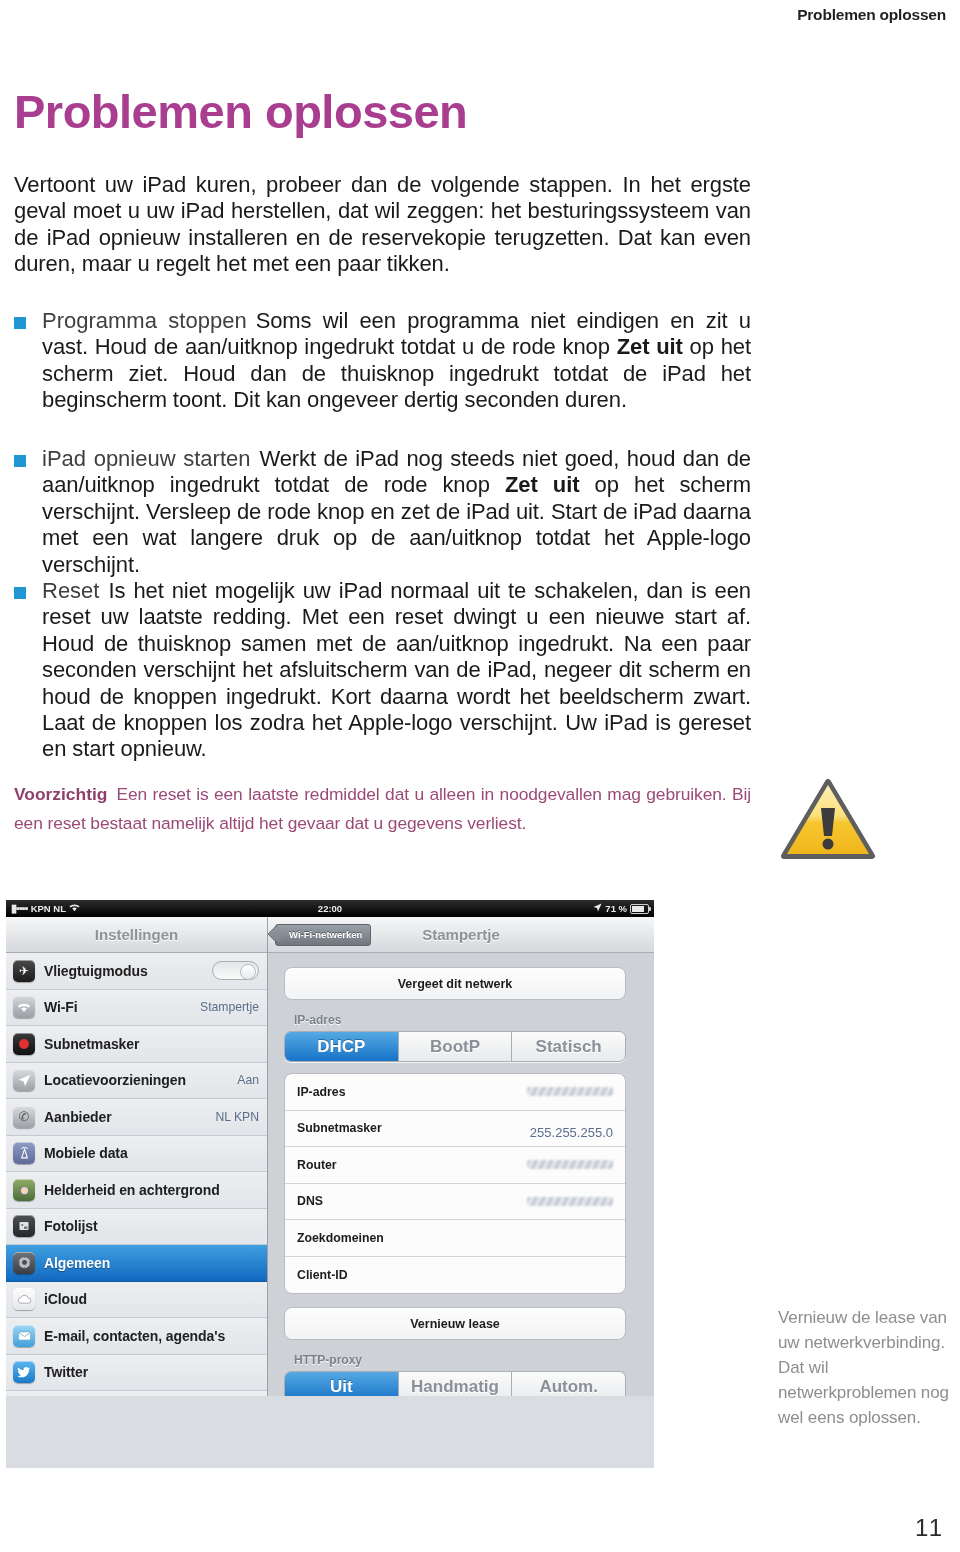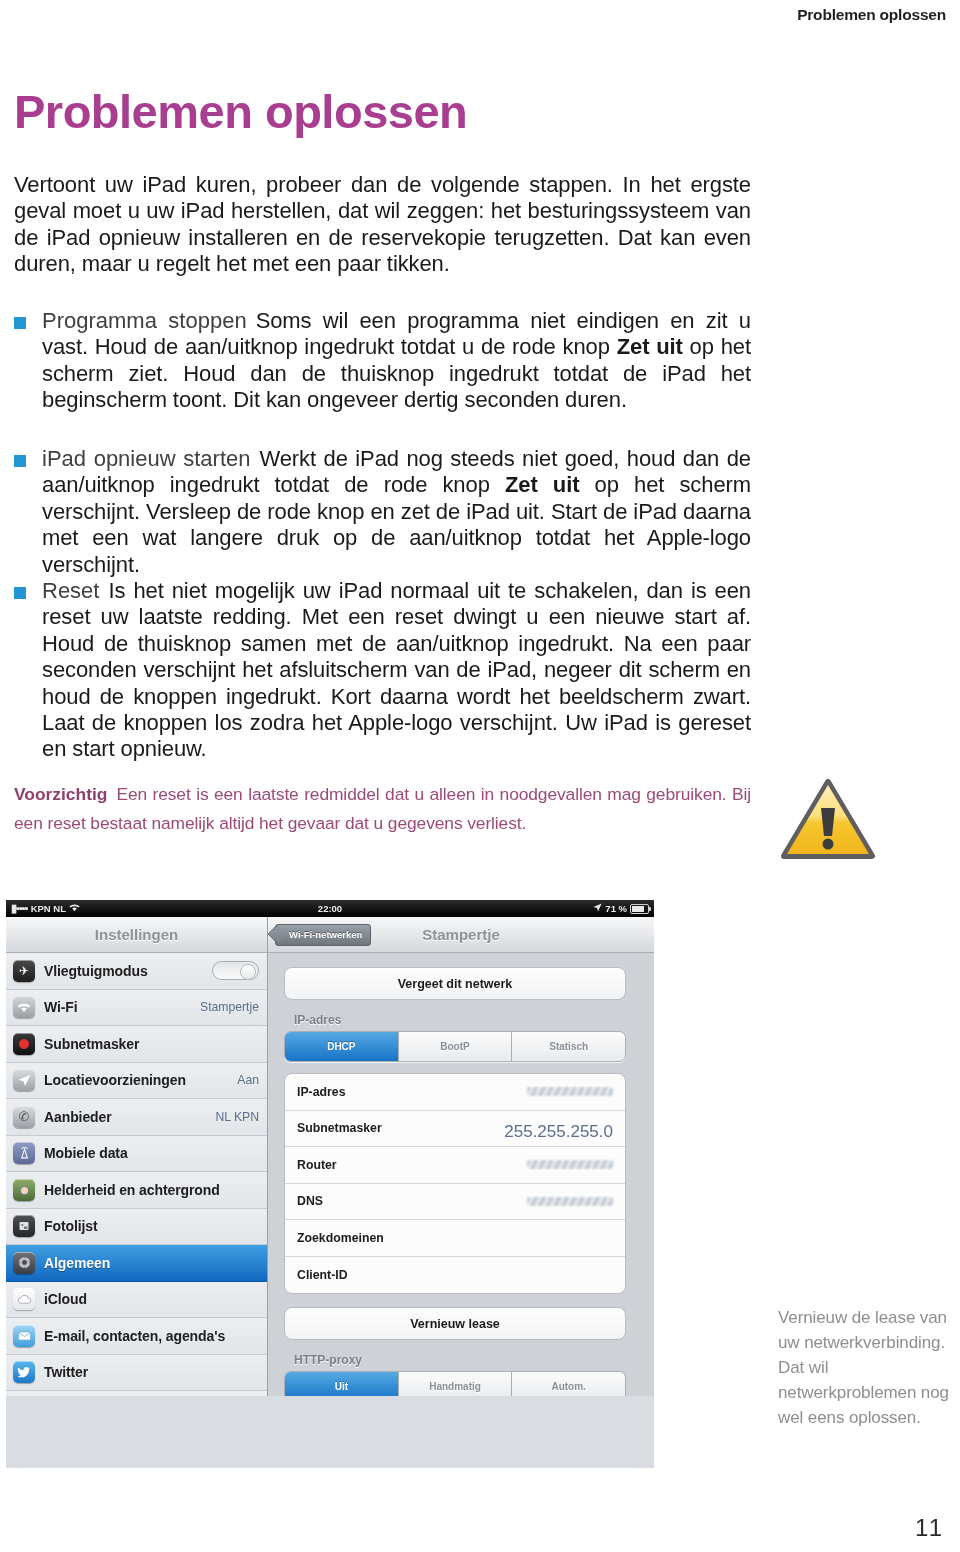--- a/index.html
+++ b/index.html
@@ -235,40 +235,40 @@
   .grp-label{
     font-size:12px; font-weight:bold; color:#7a818a;
     text-shadow:0 1px 0 #fff; margin:13px 0 4px 10px;
   }
   .seg {
     display:flex; height:29px; border:1px solid #a9aeb4; border-radius:7px; overflow:hidden;
     box-shadow: 0 1px 0 rgba(255,255,255,.7);
   }
   .seg div{
     flex:1; display:flex; align-items:center; justify-content:center;
-    font-size:10px; font-weight:bold; color:#8b9098;
+    font-size:17px; font-weight:bold; color:#8b9098;
     background: linear-gradient(#fbfbfb,#e8eaec);
     border-right:1px solid #a9aeb4; text-shadow:0 1px 0 #fff;
   }
   .seg div:last-child{border-right:none;}
   .seg div.on{
     background: linear-gradient(#55a9e3,#1873c8);
     color:#fff; text-shadow:0 -1px 0 rgba(0,0,0,.35);
   }
   .list {
     margin-top:11px;
     background:#fcfcfc; border:1px solid #b9bdc2; border-radius:8px; overflow:hidden;
   }
   .list .li{
     height:36.5px; display:flex; align-items:center; padding:0 12px;
     border-bottom:1px solid #d3d6d9; box-sizing:border-box;
   }
   .list .li:last-child{border-bottom:none;}
   .li .k{ font-size:12.3px; font-weight:bold; color:#1c1c1c; }
-  .li .v{ margin-left:auto; font-size:17px; color:#5b6f8c;margin-top:8px; }
+  .li .v{ margin-left:auto; font-size:13px; color:#5b6f8c;margin-top:8px; }
   .li .redact{
     margin-left:auto; width:86px; height:9px; border-radius:2px;
     background: repeating-linear-gradient(115deg,#b9c0c9 0 3px,#dfe3e8 3px 7px);
     filter: blur(1.2px); opacity:.85;
   }
 
   
   .margin-note{
     position:absolute; left:778px; top:1305px; width:175px;
     font-size:17px; line-height:25px; color:#8e8e8e;

